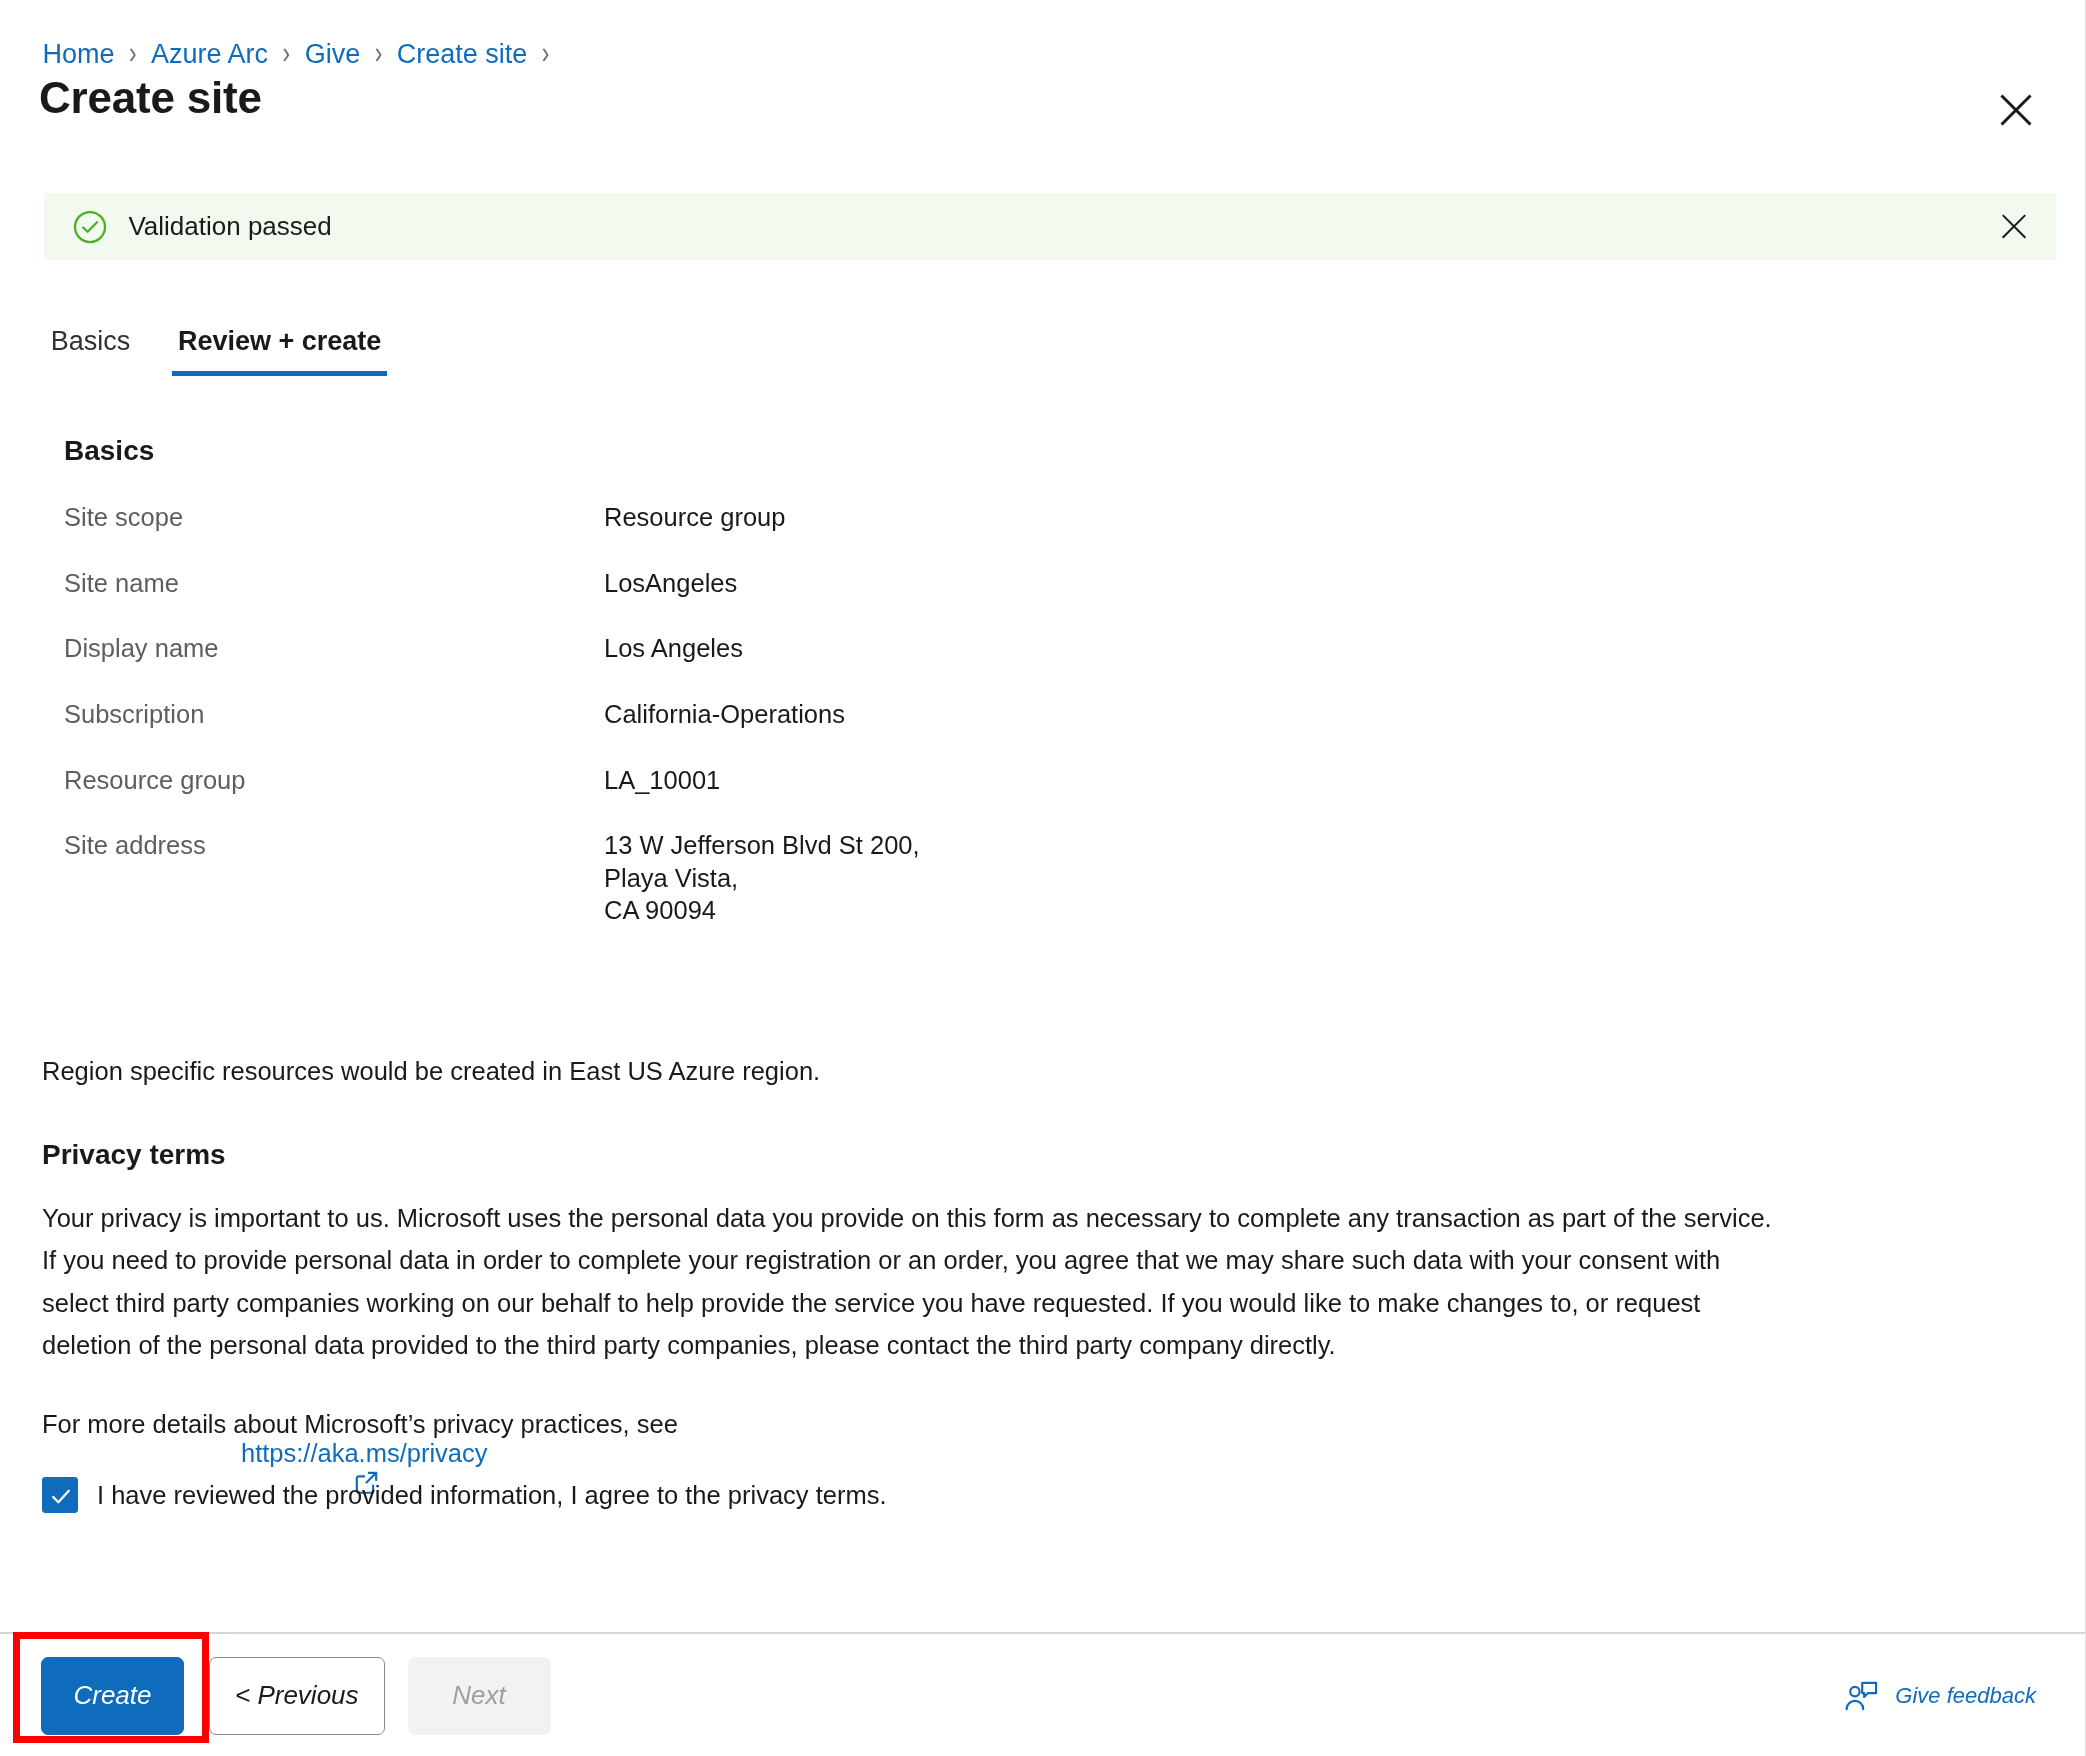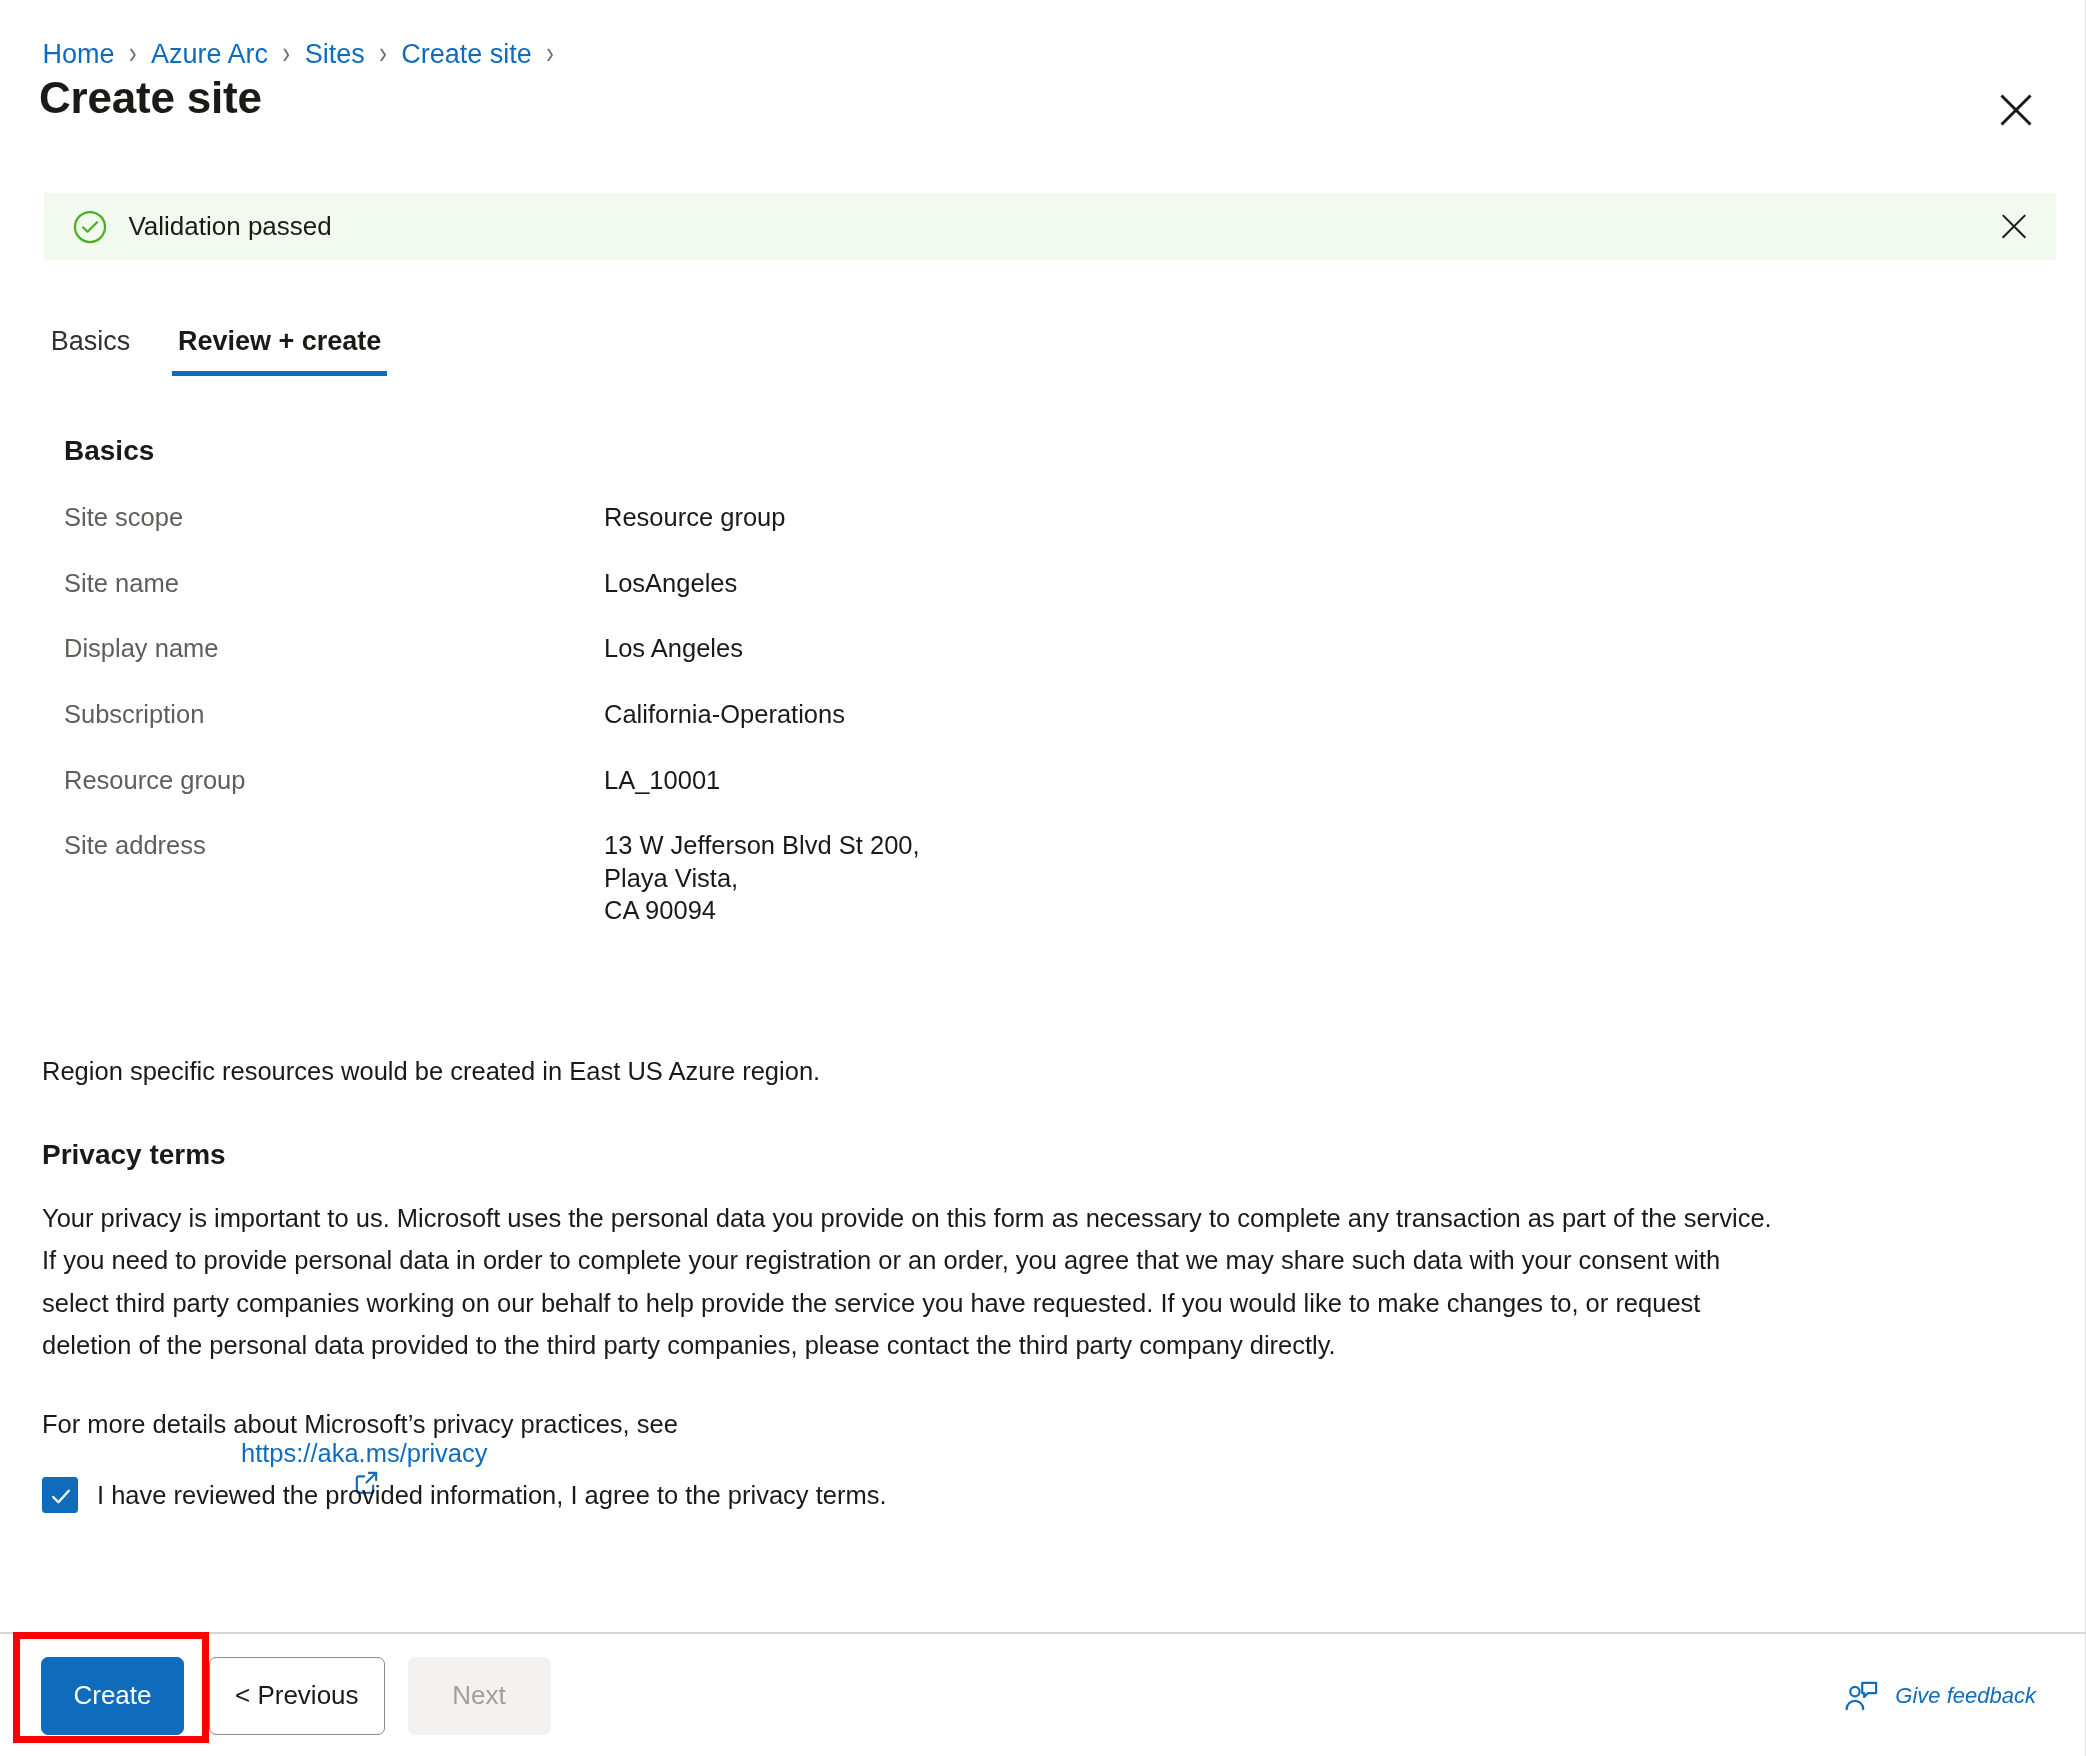--- a/index.html
+++ b/index.html
@@ -302,20 +302,21 @@
     font-family: "Liberation Sans", sans-serif;
     font-size: 26px;
     height: 78px;
     padding: 0 25px;
     border-radius: 7px;
     cursor: pointer;
     display: flex;
     align-items: center;
     justify-content: center;
     white-space: nowrap;
+    font-style: italic;
   }
   .btn-primary {
     background: #0f6cbd;
     color: #ffffff;
     border: 1.5px solid #0f6cbd;
     min-width: 143px;
   }
   .btn-secondary {
     background: #ffffff;
     color: #1b1a19;
@@ -349,21 +350,21 @@
 </head>
 <body>
 
 <div id="page">
 
   <nav class="breadcrumb">
     <a class="crumb-link">Home</a>
     <span class="crumb-sep">›</span>
     <a class="crumb-link">Azure Arc</a>
     <span class="crumb-sep">›</span>
-    <a class="crumb-link">Sites</a>
+    <a class="crumb-link">Give</a>
     <span class="crumb-sep">›</span>
     <a class="crumb-link">Create site</a>
     <span class="crumb-sep">›</span>
   </nav>
 
   <h1 class="page-title">Create site</h1>
 
   <div class="close-x"></div>
 
   <div class="banner">

